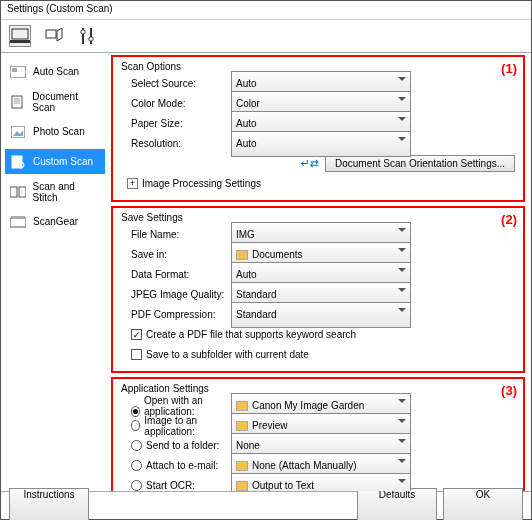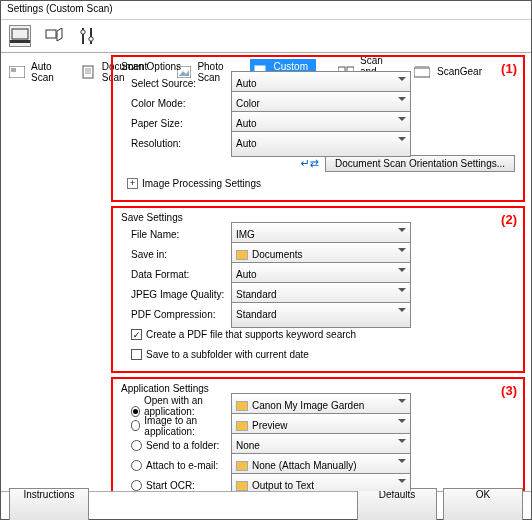--- a/index.html
+++ b/index.html
@@ -3,21 +3,21 @@
 <meta charset="utf-8">
 <style>
 *{box-sizing:border-box;margin:0;padding:0;font-family:"Segoe UI",Tahoma,sans-serif;font-size:10px;color:#000}
 body{background:#fff;width:532px;height:520px;overflow:hidden}
 .window{width:532px;height:520px;border:1px solid #555;background:#fff;display:flex;flex-direction:column}
 .titlebar{height:18px;padding:2px 6px;font-size:10px}
 .toolbar{height:34px;border-top:1px solid #ccc;border-bottom:1px solid #aaa;display:flex;align-items:center;padding:0 8px;gap:12px}
 .toolbar .ticon{width:22px;height:22px;display:flex;align-items:center;justify-content:center;border:1px solid transparent}
 .toolbar .ticon.active{border:1px solid #888;background:#f0f0f0}
 .content{flex:1;display:flex;min-height:0}
-.sidebar{width:108px;padding:6px 4px;display:flex;flex-direction:row;gap:18px}
+.sidebar{width:108px;padding:6px 4px;display:flex;flex-direction:column;gap:5px}
 .sitem{display:flex;align-items:center;gap:6px;padding:4px 4px;height:25px;color:#333}
 .sitem.active{background:#1e90ff;color:#fff}
 .sitem .sicon{width:18px;height:16px;display:flex;align-items:center;justify-content:center}
 .main{flex:1;padding:2px 6px 6px 2px;overflow:hidden}
 .panel{border:2px solid #f00;position:relative;padding:4px 8px 6px 8px;margin-bottom:4px}
 .num{position:absolute;right:6px;top:4px;color:#f00;font-weight:bold;font-size:13px}
 .ptitle{font-size:10px;margin-bottom:2px}
 .row{display:flex;align-items:center;height:19px;margin:1px 0}
 .lbl{width:110px;padding-left:10px;font-size:10px}
 .sel{flex:1;max-width:180px;height:26px;border:1px solid #888;background:linear-gradient(#fff,#e6e6e6);display:flex;align-items:center;padding:0 4px;position:relative;font-size:10px}

